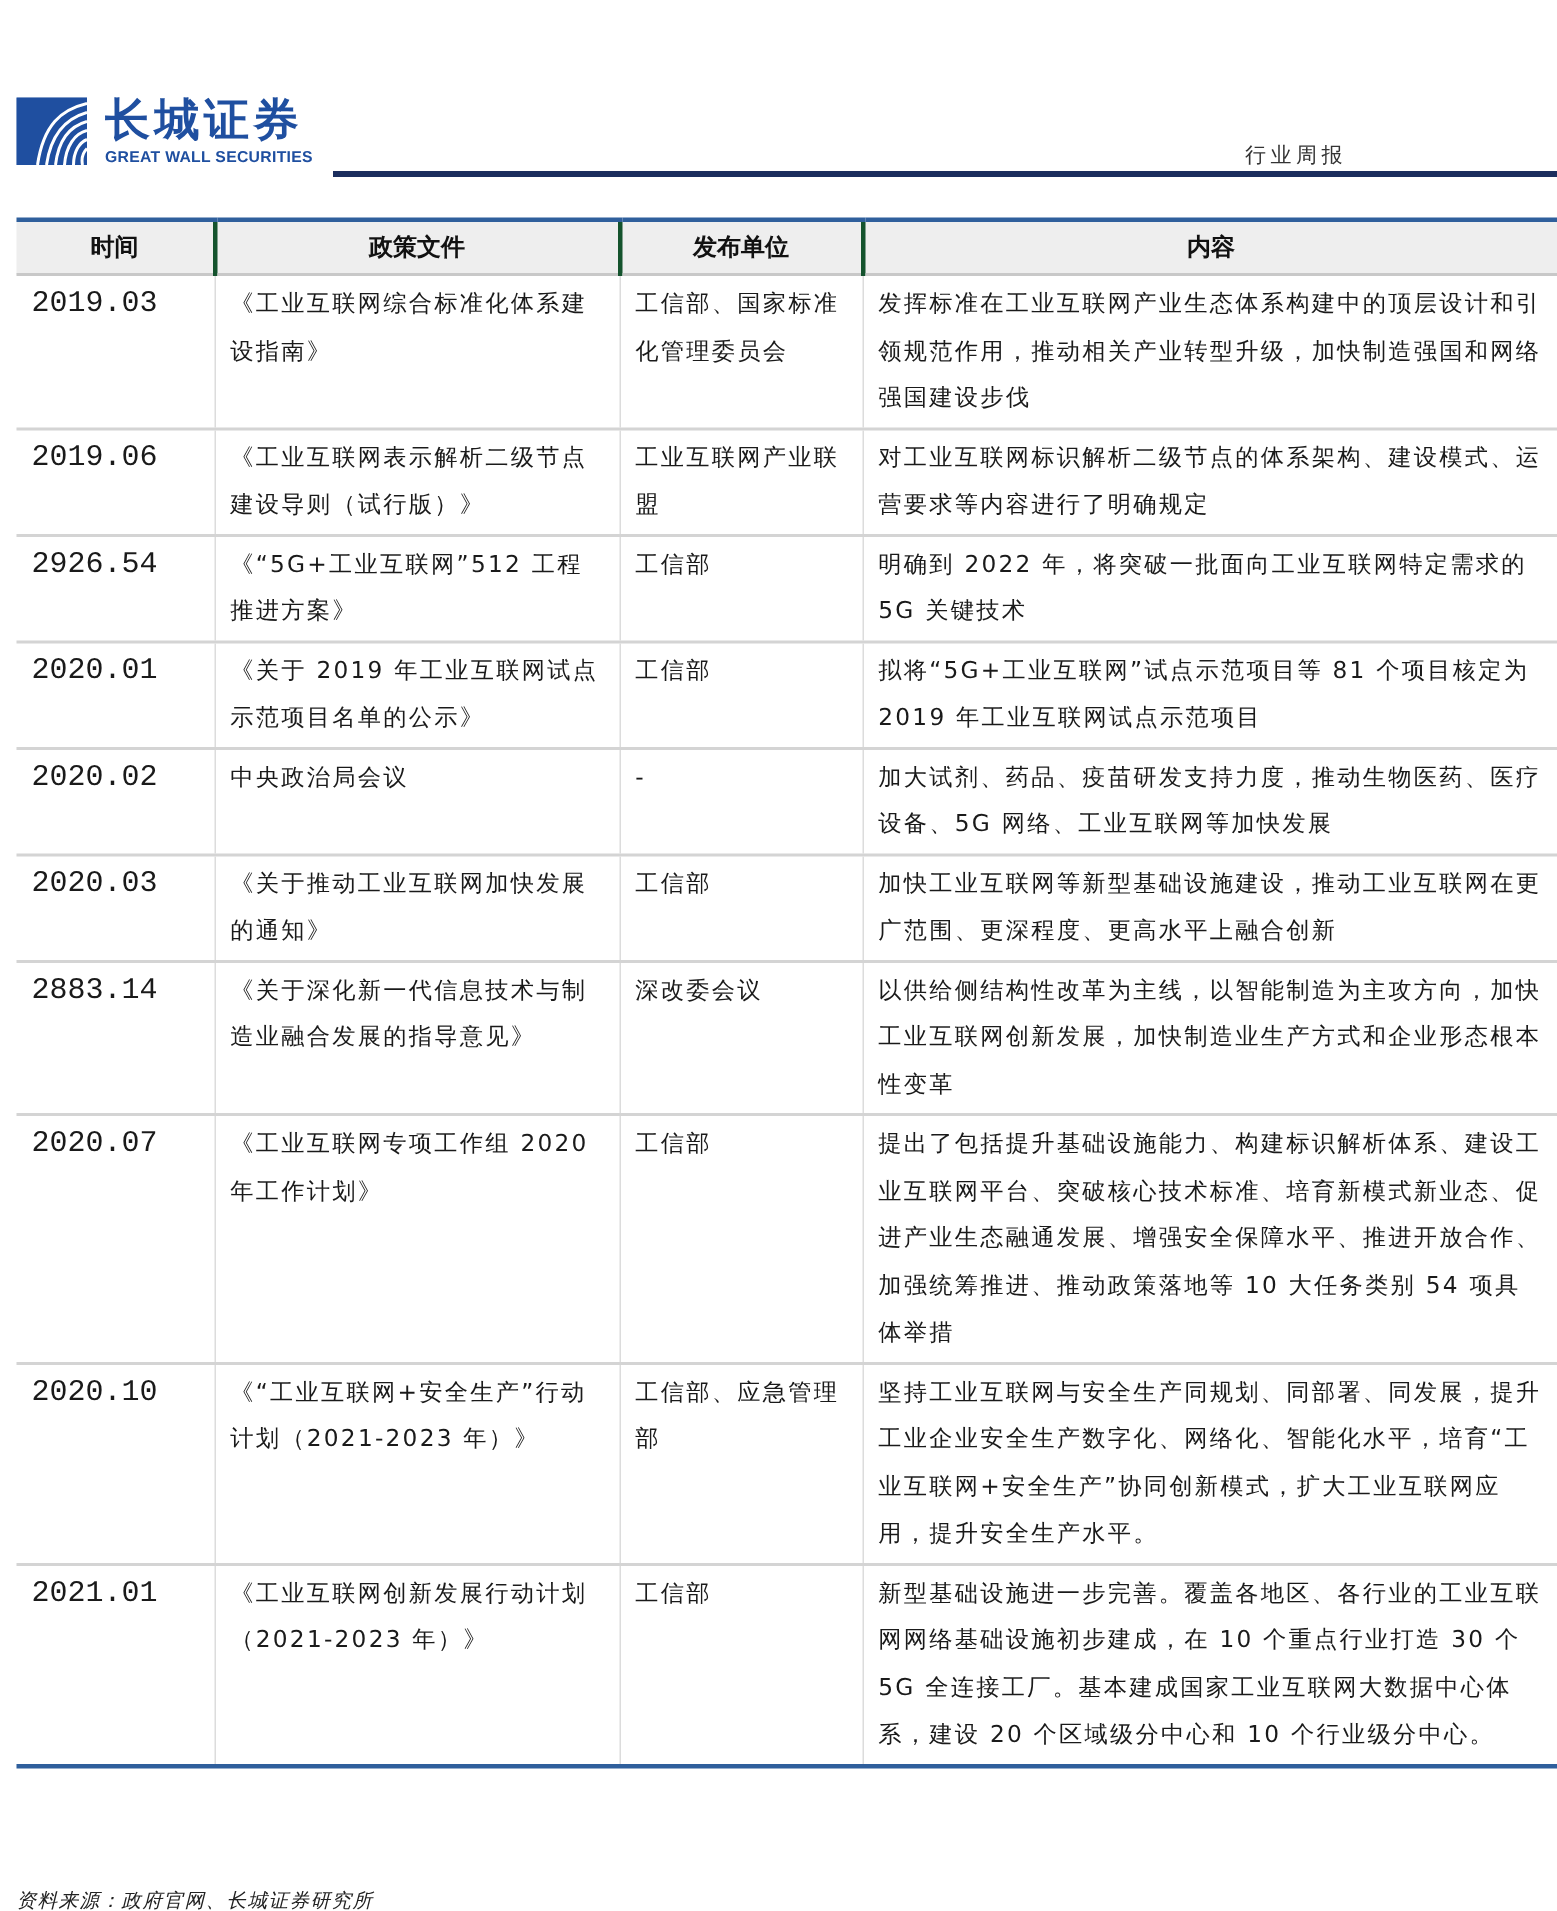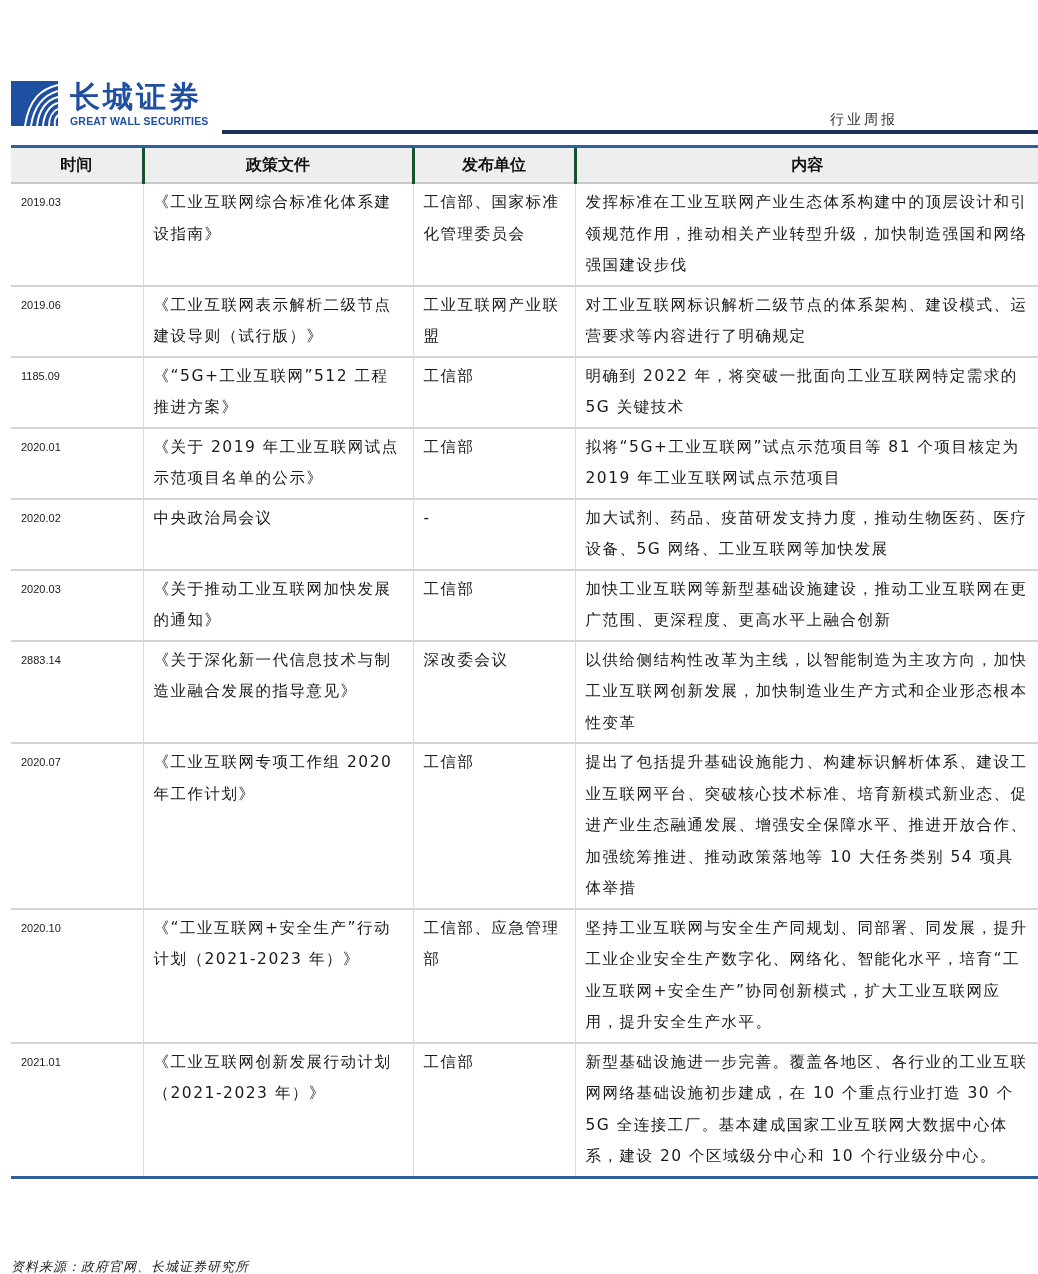--- a/index.html
+++ b/index.html
@@ -1,37 +1,37 @@
 <!DOCTYPE html>
 <html><head>
 <meta charset="utf-8">
 <style>
   html, body { margin: 0; padding: 0; background: #ffffff; }
   body { width: 1038px; height: 1274px; position: relative; overflow: hidden;
          font-family: "DejaVu Sans", "Liberation Sans", sans-serif; color: #1a1a1a; }
-  .header { position: absolute; left: 0; top: 16px; width: 900px; height: 125px; }
+  .header { position: absolute; left: 0; top: 0; width: 900px; height: 125px; }
   .logo { position: absolute; left: 11px; top: 65px; display: flex; align-items: flex-start; }
   .logo-mark { width: 47px; height: 45px; background: #1f4fa0; position: relative; overflow: hidden; }
   .logo-text { margin-left: 12px; }
   .logo-cn { font-size: 30px; font-weight: bold; color: #1f4fa0; letter-spacing: 3px; line-height: 32px;
              font-family: "DejaVu Serif", "Liberation Serif", serif; }
   .logo-en { font-size: 10.5px; font-weight: bold; color: #1f4fa0; letter-spacing: 0.2px; margin-top: 2px;
              font-family: "Liberation Sans", sans-serif; }
   .report-type { position: absolute; right: 2px; top: 95px; font-size: 14px; color: #333; letter-spacing: 3px; }
   .header-rule { position: absolute; left: 222px; top: 114px; width: 816px; height: 4px; background: #1b2e5e; }
 
   table.policy { position: absolute; left: 11px; top: 145px; width: 1027px; border-collapse: collapse;
                  table-layout: fixed; font-size: 15.5px; }
   table.policy th { background: #eeeeee; height: 32px; font-weight: bold; font-size: 16px; text-align: center;
                     border-top: 3px solid #2f5f9c; border-bottom: 2px solid #c8c8c8; border-left: 3px solid #14532d;
                     color: #111; }
   table.policy th:first-child { border-left: none; }
   table.policy td { vertical-align: top; padding: 3px 10px 3px 10px; line-height: 31.5px;
                     border-bottom: 2px solid #d4d4d4; border-left: 1px solid #dcdcdc; letter-spacing: 1.5px; }
-  table.policy td:first-child { border-left: none; letter-spacing: 0; font-family: Liberation Sans, sans-serif; font-size: 11px; }
+  table.policy td:first-child { border-left: none; letter-spacing: 0; font-family: Liberation Mono, monospace; font-size: 20px; }
   table.policy tr.last td { border-bottom: 3px solid #2f5f9c; }
   col.c-time { width: 132px; }
   col.c-doc { width: 270px; }
   col.c-unit { width: 162px; }
   col.c-content { width: 463px; }
 
   .source { position: absolute; left: 11px; top: 1258px; font-size: 13px; font-style: italic; color: #222;
             font-family: "DejaVu Serif", "Liberation Serif", serif; letter-spacing: 1px; }
 </style>
 </head>
@@ -83,21 +83,21 @@
       <td>工信部、国家标准化管理委员会</td>
       <td>发挥标准在工业互联网产业生态体系构建中的顶层设计和引领规范作用，推动相关产业转型升级，加快制造强国和网络强国建设步伐</td>
     </tr>
     <tr>
       <td>2019.06</td>
       <td>《工业互联网表示解析二级节点建设导则（试行版）》</td>
       <td>工业互联网产业联盟</td>
       <td>对工业互联网标识解析二级节点的体系架构、建设模式、运营要求等内容进行了明确规定</td>
     </tr>
     <tr>
-      <td>1185.09</td>
+      <td>2926.54</td>
       <td>《“5G+工业互联网”512 工程推进方案》</td>
       <td>工信部</td>
       <td>明确到 2022 年，将突破一批面向工业互联网特定需求的5G 关键技术</td>
     </tr>
     <tr>
       <td>2020.01</td>
       <td>《关于 2019 年工业互联网试点示范项目名单的公示》</td>
       <td>工信部</td>
       <td>拟将“5G+工业互联网”试点示范项目等 81 个项目核定为 2019 年工业互联网试点示范项目</td>
     </tr>

